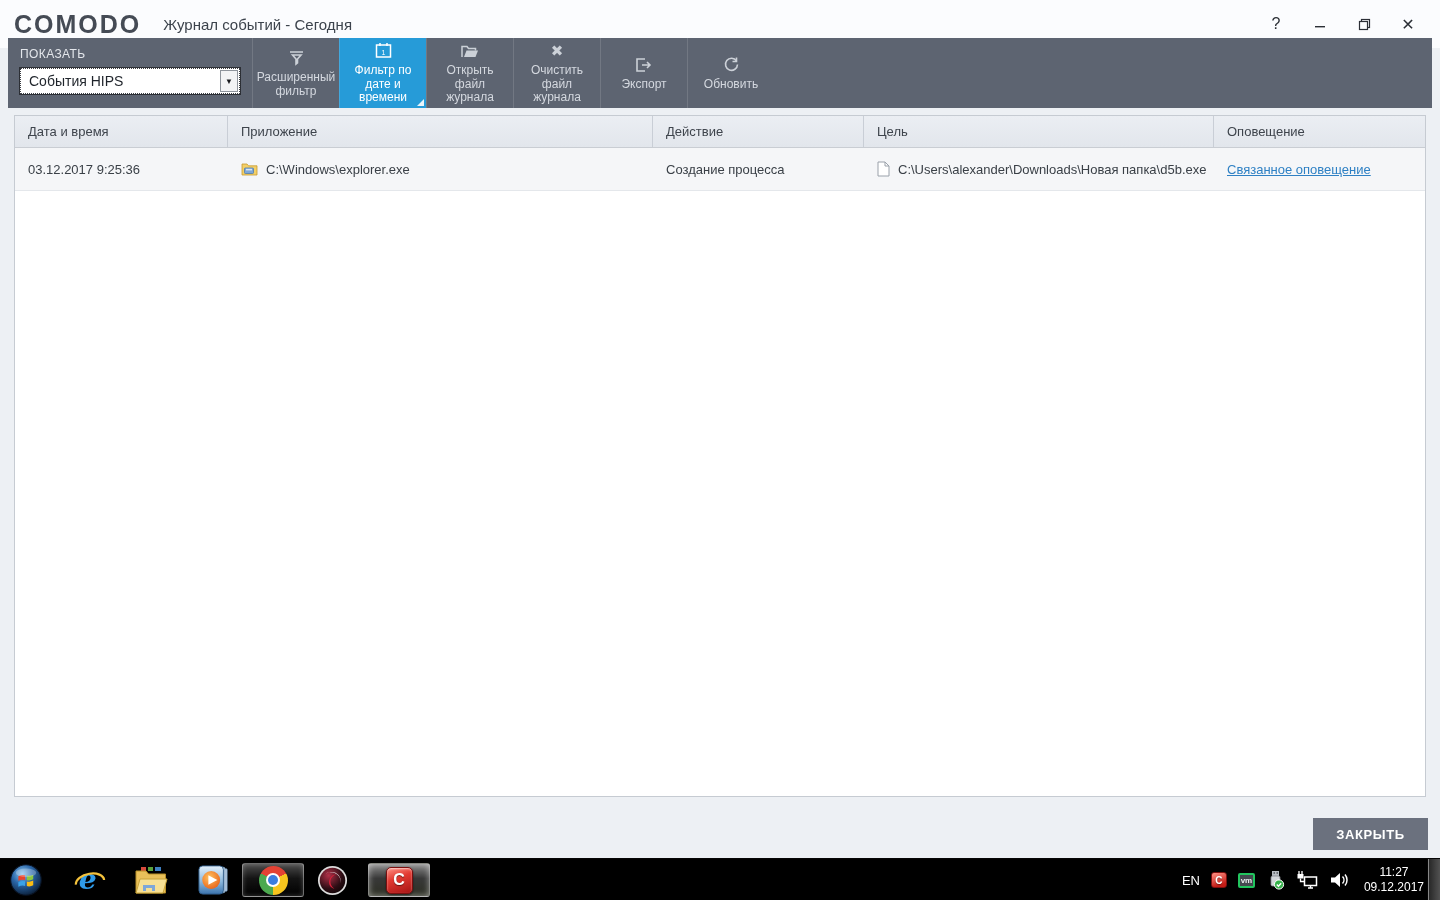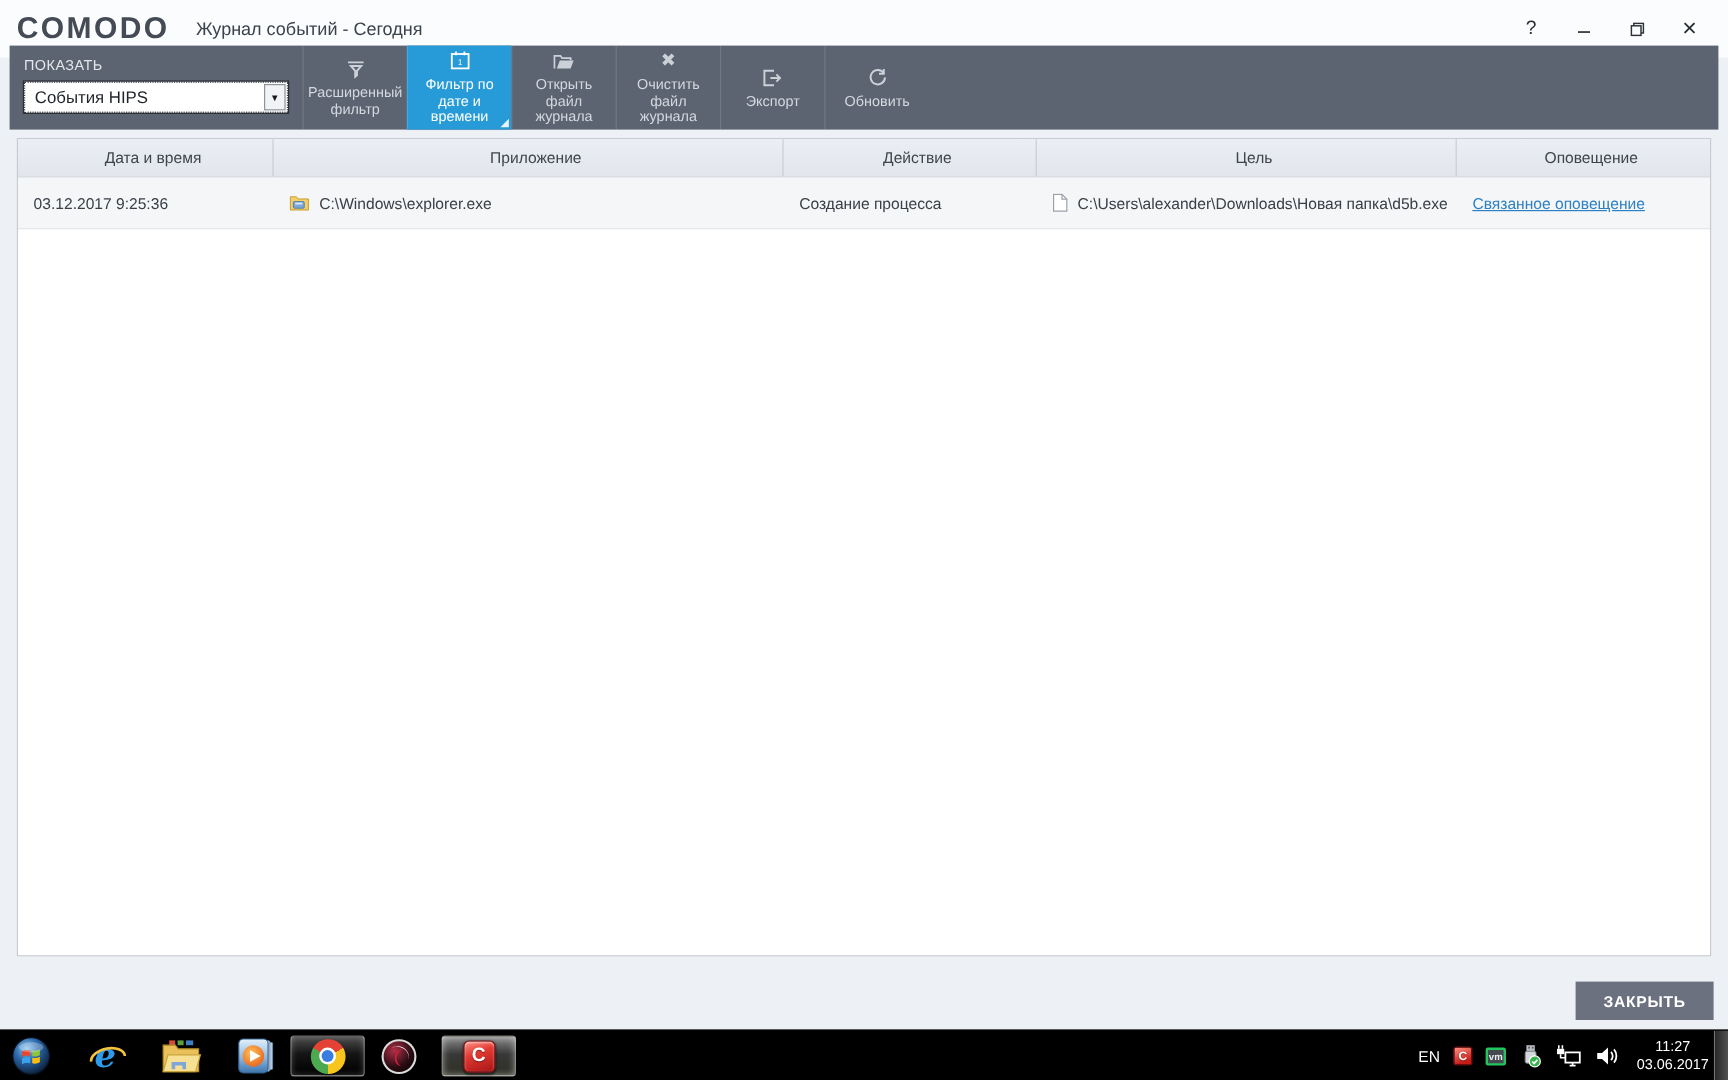--- a/index.html
+++ b/index.html
@@ -27,21 +27,21 @@
   .tbtn { width:87px; height:100%; border-left:1px solid rgba(255,255,255,0.13); display:flex; flex-direction:column; align-items:center; justify-content:center; gap:5px; color:#d4d8df; font-size:12px; line-height:13.5px; text-align:center; padding:2px 3px; position:relative; cursor:default; }
   .tbtn .ticon { height:18px; display:flex; align-items:flex-end; justify-content:center; }
   .tbtn.active { background:#269bd8; color:#ffffff; }
   .tbtn.active::after { content:""; position:absolute; right:2px; bottom:2px; width:0; height:0; border-left:7px solid transparent; border-bottom:7px solid rgba(255,255,255,0.9); }
   .toolbar-fill { flex:1; }
   .xglyph { font-size:15px; color:#ccd1d8; line-height:16px; }
 
   
   .panel { position:absolute; left:14px; right:14px; top:115px; height:682px; background:#ffffff; border:1px solid #c6cbd2; }
   .thead { display:flex; height:32px; background:linear-gradient(#ebeef3,#e2e6ec); border-bottom:1px solid #c9cdd3; }
-  .th { font-size:13px; color:#3e444c; line-height:31px; padding-left:13px; border-right:1px solid #c9ced6; white-space:nowrap; overflow:hidden;text-align:center; }
+  .th { font-size:13px; color:#3e444c; line-height:31px; padding-left:13px; border-right:1px solid #c9ced6; white-space:nowrap; overflow:hidden; }
   .th:last-child { border-right:none; }
   .c1{width:213px;} .c2{width:425px;} .c3{width:211px;} .c4{width:350px;} .c5{flex:1;}
   .trow { display:flex; height:43px; background:#f5f6f8; border-bottom:1px solid #e4e7eb; align-items:center; }
   .td { font-size:13px; color:#3a4047; padding-left:13px; display:flex; align-items:center; gap:8px; white-space:nowrap; overflow:hidden; }
   .td .cicon { flex:0 0 auto; display:flex; }
   .alert-link { color:#2e80c4; text-decoration:underline; cursor:pointer; }
 
   
   .close-btn { position:absolute; right:12px; top:818px; width:115px; height:32px; background:#6b717e; color:#ffffff; font-size:13px; font-weight:bold; letter-spacing:0.6px; border:none; display:flex; align-items:center; justify-content:center; cursor:default; }
 
@@ -317,18 +317,18 @@
       </svg>
     </div>
     <div style="display:flex;">
       <svg width="20" height="20" viewBox="0 0 20 20">
         <path d="M2 7.5 h4 l5 -4.5 v14 l-5 -4.5 h-4 z" fill="#ffffff"></path>
         <path d="M13.5 6.5 a 5 5 0 0 1 0 7 M16 4.5 a 8.5 8.5 0 0 1 0 11" fill="none" stroke="#ffffff" stroke-width="1.5"></path>
       </svg>
     </div>
     <div class="tray-clock">
       <div>11:27</div>
-      <div>03.06.2017</div>
+      <div>09.12.2017</div>
     </div>
   </div>
 
   <div class="show-desktop"></div>
 </div>
 
 </body></html>

